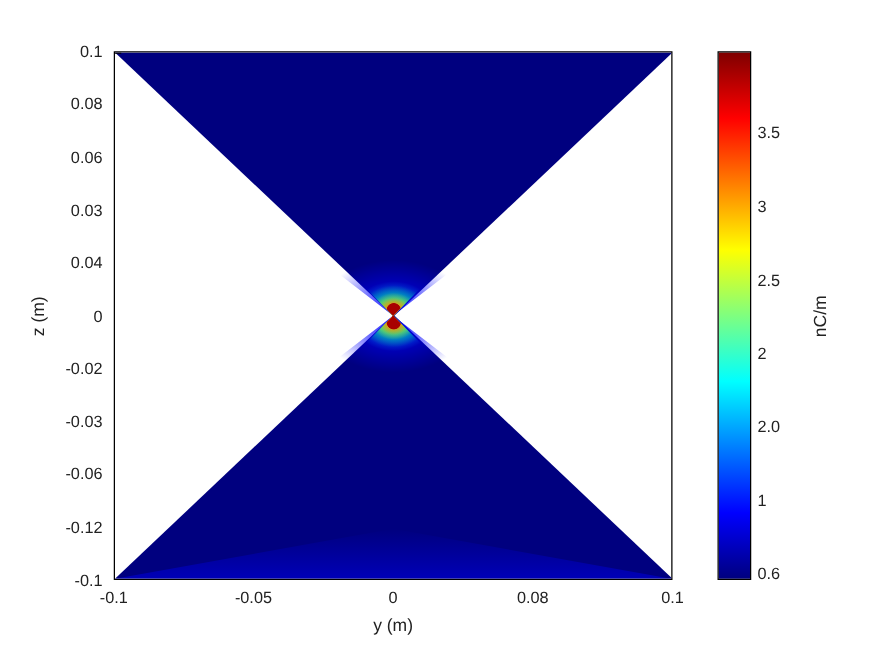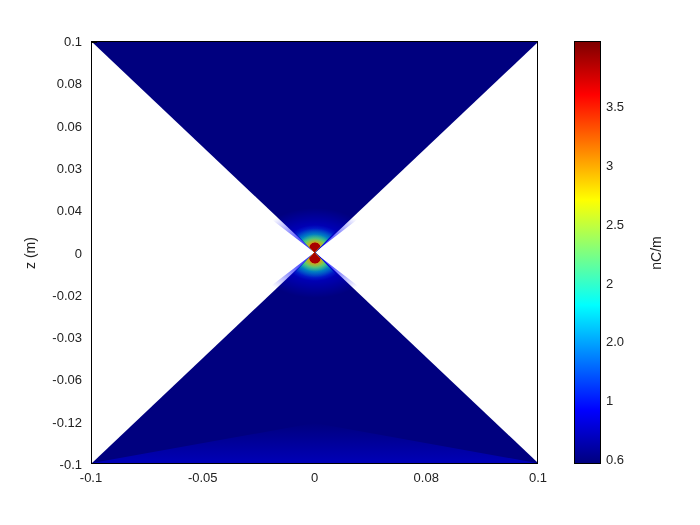--- a/index.html
+++ b/index.html
@@ -239,20 +239,21 @@
   </div>
 
   <div class="xticks">
     <div class="xtick" style="left:0.00%">-0.1</div>
     <div class="xtick" style="left:25.00%">-0.05</div>
     <div class="xtick" style="left:50.00%">0</div>
     <div class="xtick" style="left:75.00%">0.08</div>
     <div class="xtick" style="left:100.00%">0.1</div>
   </div>
 
+  <div class="xlabel">y (m)</div>
 
   <div class="cbar"></div>
   <div class="cticks">
     <div class="ctick" style="top:91.67%">0.6</div>
     <div class="ctick" style="top:77.78%">1</div>
     <div class="ctick" style="top:63.89%">2.0</div>
     <div class="ctick" style="top:50.00%">2</div>
     <div class="ctick" style="top:36.11%">2.5</div>
     <div class="ctick" style="top:22.22%">3</div>
     <div class="ctick" style="top:8.33%">3.5</div>

